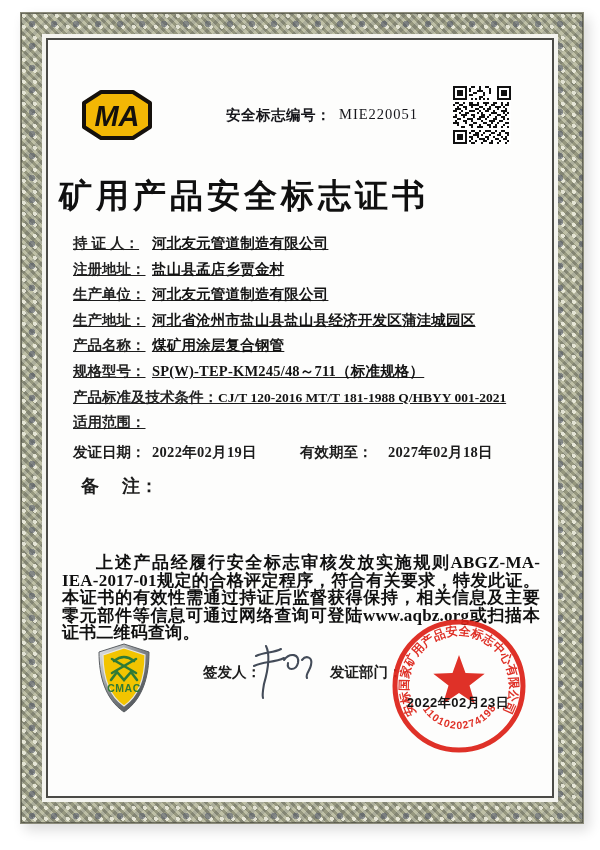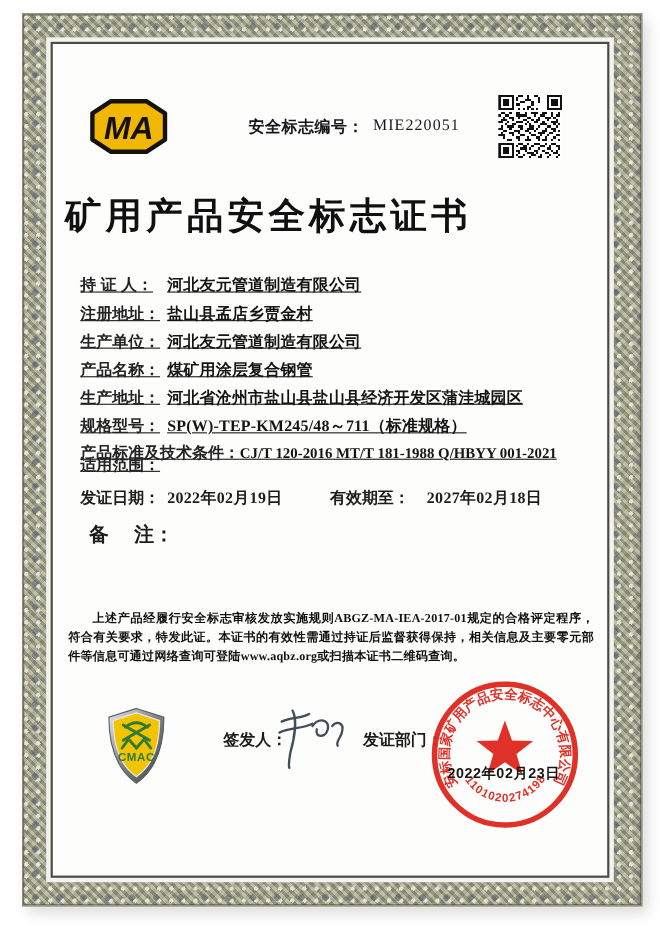--- a/index.html
+++ b/index.html
@@ -37,35 +37,35 @@
 
   .title{
     position:absolute;left:0;top:174px;width:488px;text-align:center;
     font-size:33px;font-weight:900;letter-spacing:4px;color:#101010;
   }
 
   
   .rows{position:absolute;left:73px;top:234px;width:470px;text-decoration:underline;}
   .row{display:flex;align-items:baseline;height:25.6px;font-size:14.5px;}
   .row .lab{min-width:79px;font-weight:600;color:#232323;white-space:pre;}
-  .row .val{font-family:"Liberation Serif","DejaVu Serif",serif;font-weight:700;color:#141414;white-space:pre;letter-spacing:.2px;margin-top:16px;}
+  .row .val{font-family:"Liberation Serif","DejaVu Serif",serif;font-weight:700;color:#141414;white-space:pre;letter-spacing:.2px;}
   .row.std .val{font-size:13.5px;letter-spacing:0;}
 
   .dates{position:absolute;left:73px;top:443px;display:flex;align-items:baseline;font-size:14.5px;}
   .dates .lab{font-weight:600;white-space:pre;}
   .dates .val{font-family:"Liberation Serif","DejaVu Serif",serif;font-weight:700;letter-spacing:.3px;}
   .dates .iss{min-width:79px;} .dates .issv{min-width:148px;}
   .dates .exp{min-width:88px;margin-left:0px;}
   .remark{position:absolute;left:60px;top:474px;font-size:18px;font-weight:600;white-space:pre;margin-left:21px;}
 
   
   .statement{
     position:absolute;left:62px;top:554px;width:478px;
     font-family:"Liberation Serif","DejaVu Serif",serif;
-    font-weight:700;font-size:11px;line-height:17.6px;color:#101010;
+    font-weight:700;font-size:17px;line-height:17.6px;color:#101010;
     text-indent:2em;text-align:justify;letter-spacing:.2px;
   }
 
   
   .cmac{position:absolute;left:95px;top:642px;width:58px;height:74px;}
   .signer-label{position:absolute;left:203px;top:663px;font-size:14.5px;font-weight:600;}
   .signature{position:absolute;left:250px;top:640px;width:70px;height:62px;}
   .dept-label{position:absolute;left:330px;top:663px;font-size:14.5px;font-weight:600;}
   .stamp{position:absolute;left:384px;top:611px;width:150px;height:150px;opacity:.93;}
   .stamp-date{
@@ -261,26 +261,26 @@
     </div>
     <div class="row">
       <span class="lab">注册地址：</span>
       <span class="val">盐山县孟店乡贾金村</span>
     </div>
     <div class="row">
       <span class="lab">生产单位：</span>
       <span class="val">河北友元管道制造有限公司</span>
     </div>
     <div class="row">
+      <span class="lab">生产地址：</span>
+      <span class="val">河北省沧州市盐山县盐山县经济开发区蒲洼城园区</span>
+    </div>
+    <div class="row">
       <span class="lab">产品名称：</span>
       <span class="val">煤矿用涂层复合钢管</span>
-    </div>
-    <div class="row">
-      <span class="lab">生产地址：</span>
-      <span class="val">河北省沧州市盐山县盐山县经济开发区蒲洼城园区</span>
     </div>
     <div class="row">
       <span class="lab">规格型号：</span>
       <span class="val">SP(W)-TEP-KM245/48～711（标准规格）</span>
     </div>
     <div class="row std">
       <span class="lab">产品标准及技术条件：</span>
       <span class="val">CJ/T 120-2016 MT/T 181-1988 Q/HBYY 001-2021</span>
     </div>
     <div class="row">

